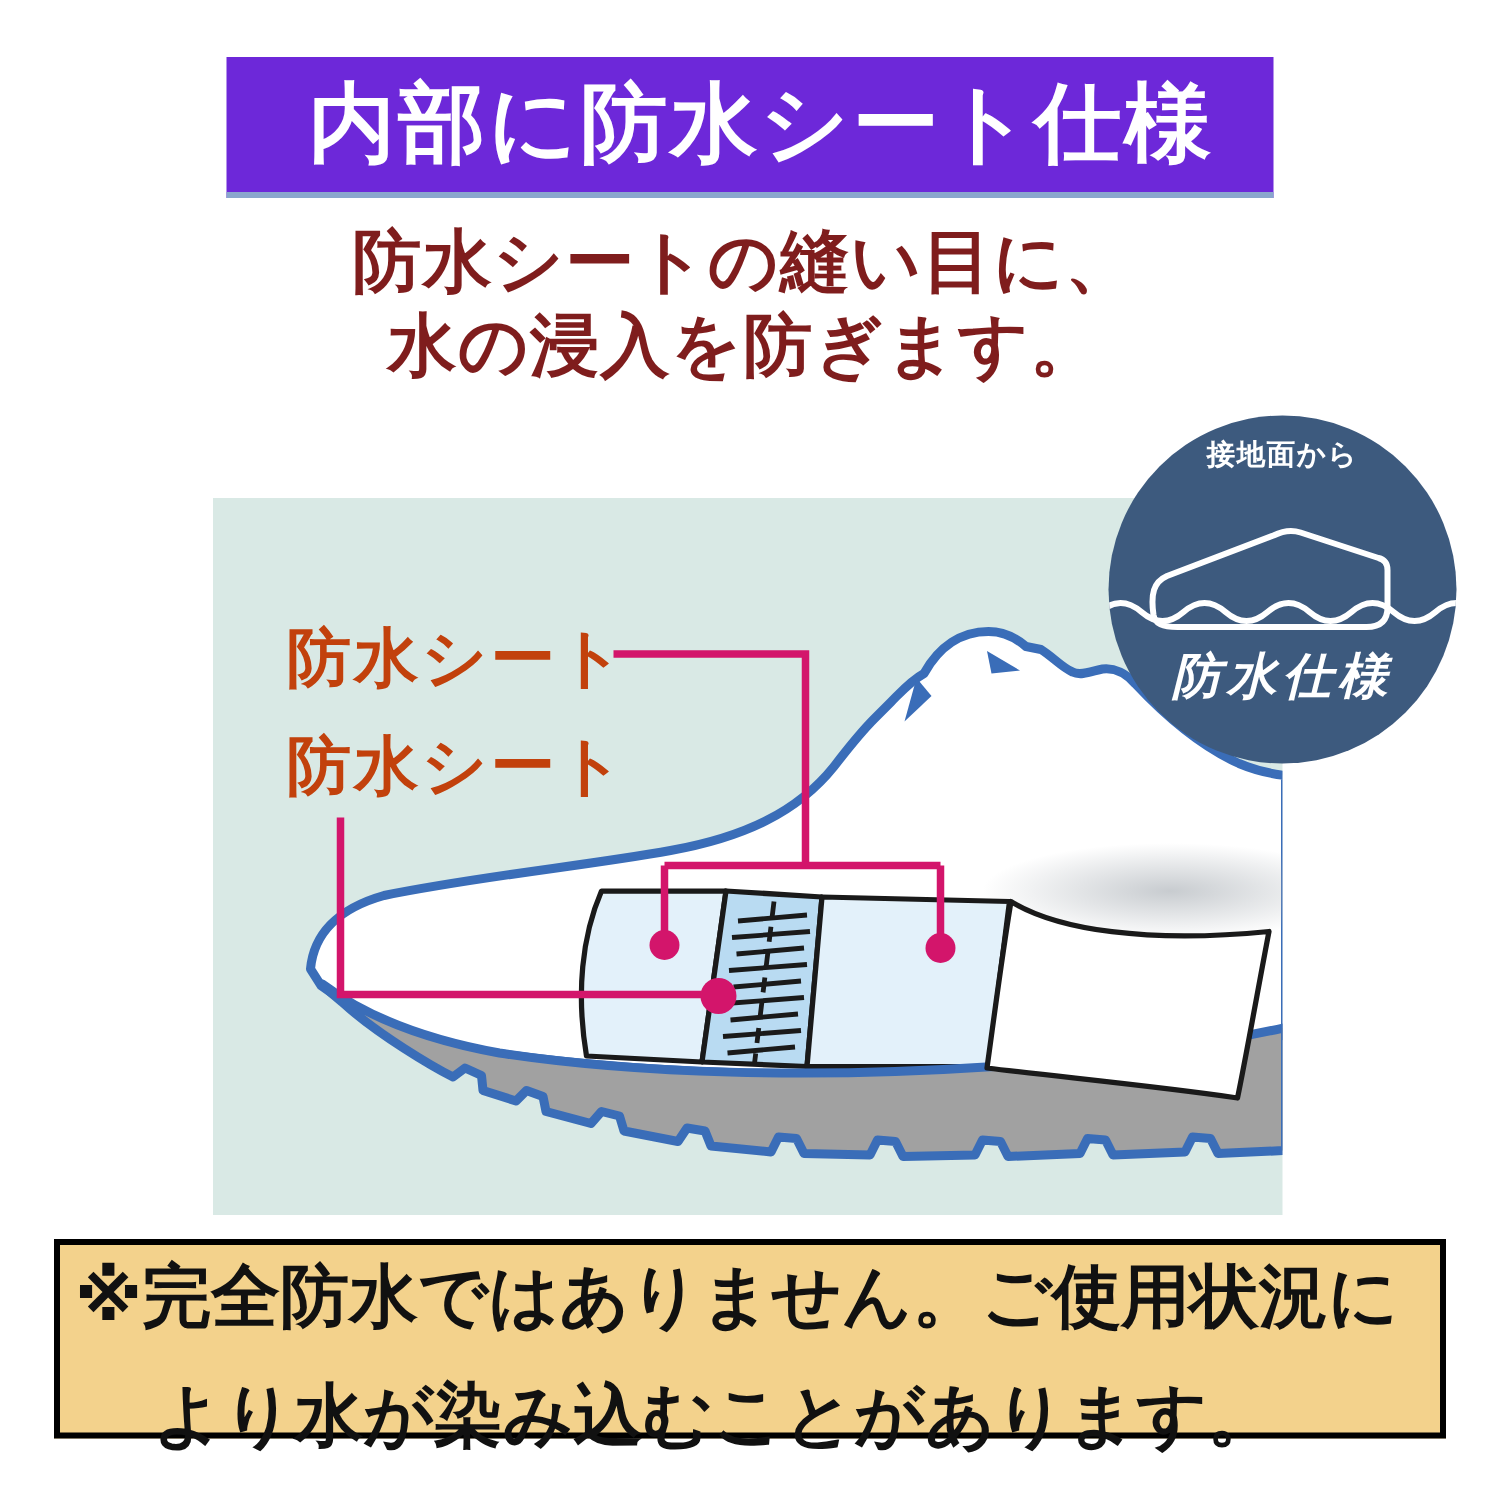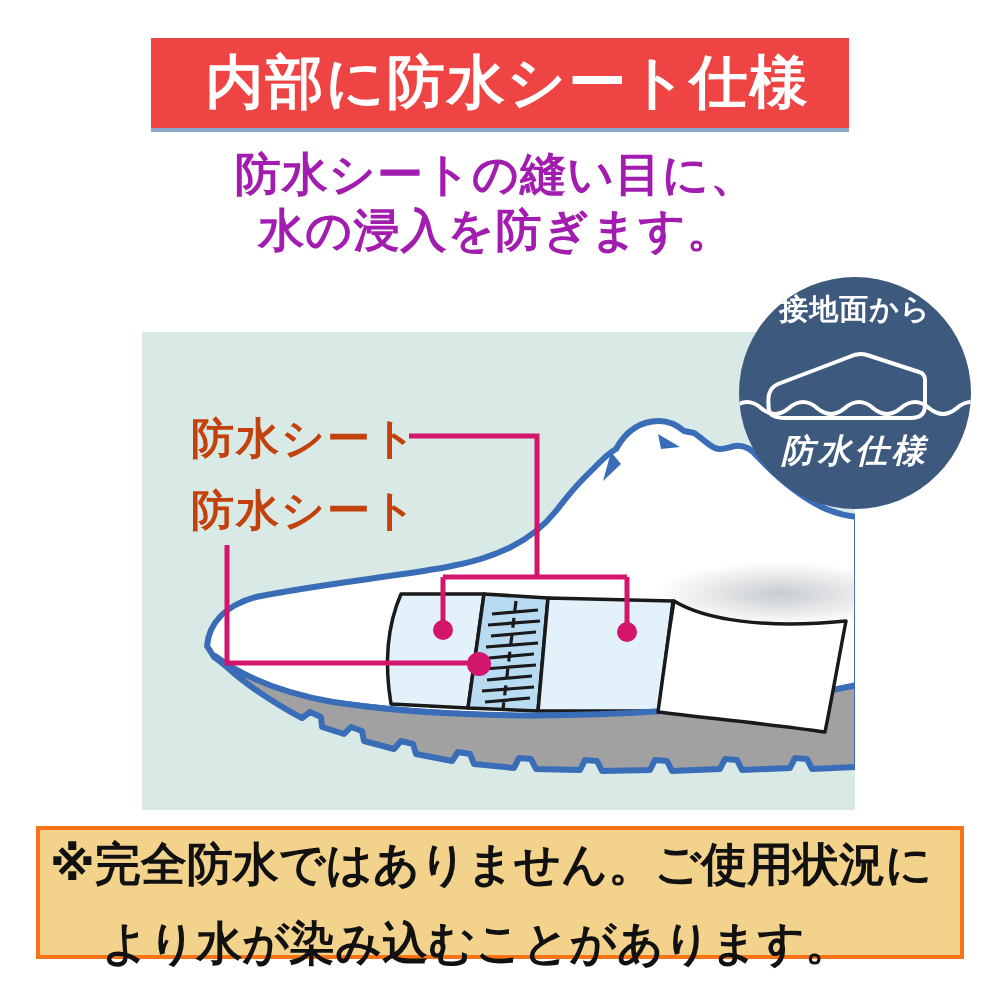--- a/index.html
+++ b/index.html
@@ -4,62 +4,62 @@
 <style>
   html,body{margin:0;padding:0;}
   body{
     width:1000px;height:1000px;position:relative;overflow:hidden;
     background:#ffffff;
     font-family:"DejaVu Sans","Liberation Sans",sans-serif;
   }
   
   .banner{
     position:absolute;left:151px;top:38px;width:698px;height:94px;
-    background:#ef4444;border-bottom:4px solid #8aa6cd;box-sizing:border-box;
+    background:#6d28d9;border-bottom:4px solid #8aa6cd;box-sizing:border-box;
     display:flex;align-items:center;justify-content:center;z-index:2;padding-left:15px;
   }
   .banner-text{
     color:#ffffff;font-size:58px;font-weight:800;letter-spacing:2px;white-space:nowrap;
   }
   
   .desc{
     position:absolute;left:0;top:146px;width:992px;text-align:center;
-    color:#a21caf;font-weight:800;font-size:46px;line-height:56px;z-index:2;
+    color:#7f1d1d;font-weight:800;font-size:46px;line-height:56px;z-index:2;
     letter-spacing:1px;
   }
   
   .panel{
     position:absolute;left:142px;top:332px;width:713px;height:478px;
     background:#d9e9e5;z-index:1;
   }
   
   .badge{
     position:absolute;left:739px;top:277px;width:232px;height:232px;
     border-radius:50%;background:#3d5a7e;overflow:hidden;z-index:6;
     color:#ffffff;text-align:center;
   }
-  .badge-ground{position:absolute;top:13px;width:100%;font-size:29px;font-weight:700;letter-spacing:1px;}
+  .badge-ground{position:absolute;top:13px;width:100%;font-size:19px;font-weight:700;letter-spacing:1px;}
   .badge-height{position:absolute;top:36px;width:100%;font-weight:800;line-height:52px;}
   .badge-height .num{font-size:52px;}
   .badge-height .unit{font-size:35px;}
   .badge svg{position:absolute;left:0;top:0;}
   .badge-wp{position:absolute;top:152px;width:100%;font-size:33px;font-weight:800;letter-spacing:4px;font-style:italic;}
   
   .lbl{
     position:absolute;color:#c2410c;font-size:43px;font-weight:700;
     white-space:nowrap;z-index:4;letter-spacing:2px;
   }
   .lbl-sheet{left:191px;top:410px;}
   .lbl-tape{left:191px;top:482px;}
   
   .draw{position:absolute;left:0;top:0;z-index:3;pointer-events:none;}
   
   .note{
     position:absolute;left:36px;top:826px;width:928px;height:133px;
-    background:#f3d28c;border:4px solid #f97316;box-sizing:border-box;
+    background:#f3d28c;border:4px solid #000000;box-sizing:border-box;
     color:#111111;font-weight:800;font-size:46px;line-height:55px;
     padding:7px 0 0 10px;white-space:nowrap;z-index:2;
   }
   .note .l2{margin-left:52px;margin-top:24px;}
 </style>
 </head>
 <body>
 
 <div class="banner">
   <div class="banner-text">内部に防水シート仕様</div>

